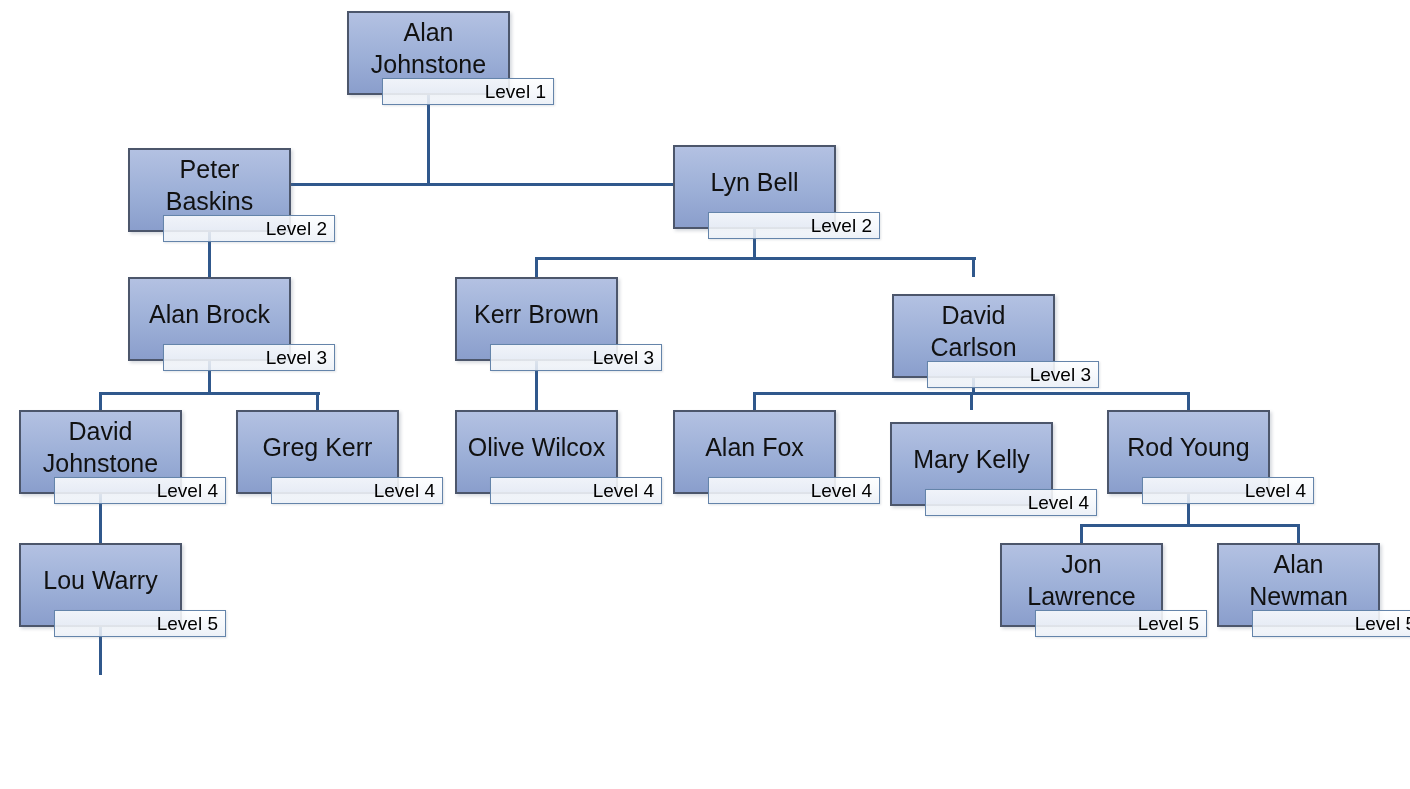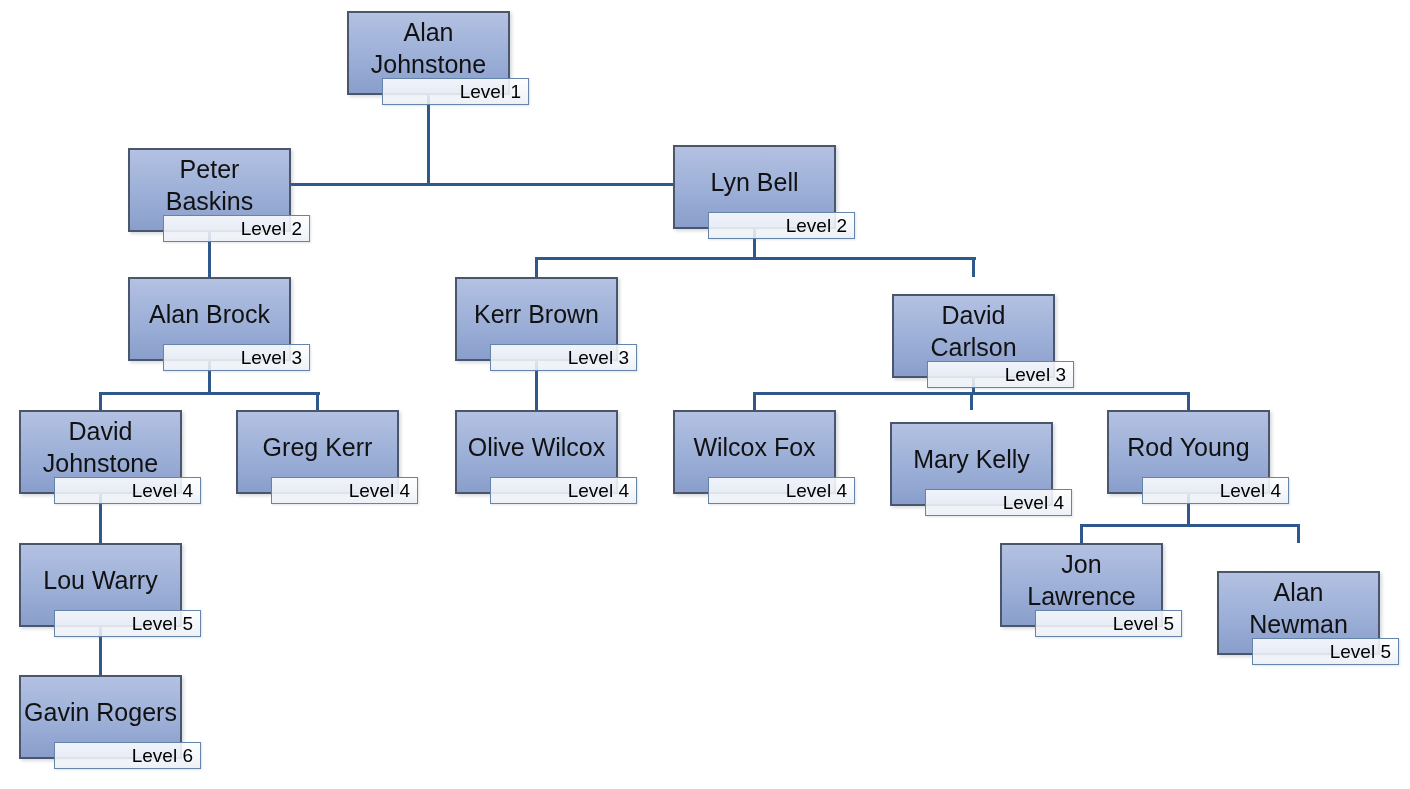--- a/index.html
+++ b/index.html
@@ -17,21 +17,21 @@
   }
   .nm{
     position:absolute;left:0;top:0;right:0;bottom:0;
     display:flex;align-items:center;justify-content:center;
     text-align:center;color:#111111;font-size:25px;line-height:1.28;
     padding-bottom:10px;white-space:nowrap;
   }
   .wrap2 .nm{white-space:normal;}
   .wrap2 .nm>span{display:inline-block;max-width:125px;}
   .tag{
-    position:absolute;left:33px;top:65px;width:147px;height:27px;box-sizing:border-box;
+    position:absolute;left:33px;top:65px;width:172px;height:27px;box-sizing:border-box;
     border:1.5px solid #6484aa;
     background:linear-gradient(to bottom,rgba(253,254,255,0.88) 0%,rgba(244,247,251,0.88) 55%,rgba(234,239,246,0.88) 100%);
     display:flex;align-items:center;justify-content:flex-end;
     padding-right:7px;font-size:19px;color:#000000;z-index:3;
     box-shadow:1px 1px 2px rgba(100,110,130,0.2);
   }
 </style>
 </head>
 <body>
 
@@ -137,21 +137,21 @@
     <div class="nm">
         <span>Olive Wilcox</span>
       </div>
     <div class="tag">
         <span>Level 4</span>
       </div>
   </div>
 
   <div class="node" style="left:673px;top:410px">
     <div class="nm">
-        <span>Wilcox Fox</span>
+        <span>Alan Fox</span>
       </div>
     <div class="tag">
         <span>Level 4</span>
       </div>
   </div>
 
   <div class="node" style="left:890px;top:422px">
     <div class="nm">
         <span>Mary Kelly</span>
       </div>
@@ -180,31 +180,23 @@
 
   <div class="node wrap2" style="left:1000px;top:543px">
     <div class="nm">
         <span>Jon Lawrence</span>
       </div>
     <div class="tag">
         <span>Level 5</span>
       </div>
   </div>
 
-  <div class="node wrap2" style="left:1217px;top:571px">
+  <div class="node wrap2" style="left:1217px;top:543px">
     <div class="nm">
         <span>Alan Newman</span>
       </div>
     <div class="tag">
         <span>Level 5</span>
       </div>
   </div>
 
-  <div class="node" style="left:19px;top:675px">
-    <div class="nm">
-        <span>Gavin Rogers</span>
-      </div>
-    <div class="tag">
-        <span>Level 6</span>
-      </div>
-  </div>
 
 </div>
 
 </body></html>

